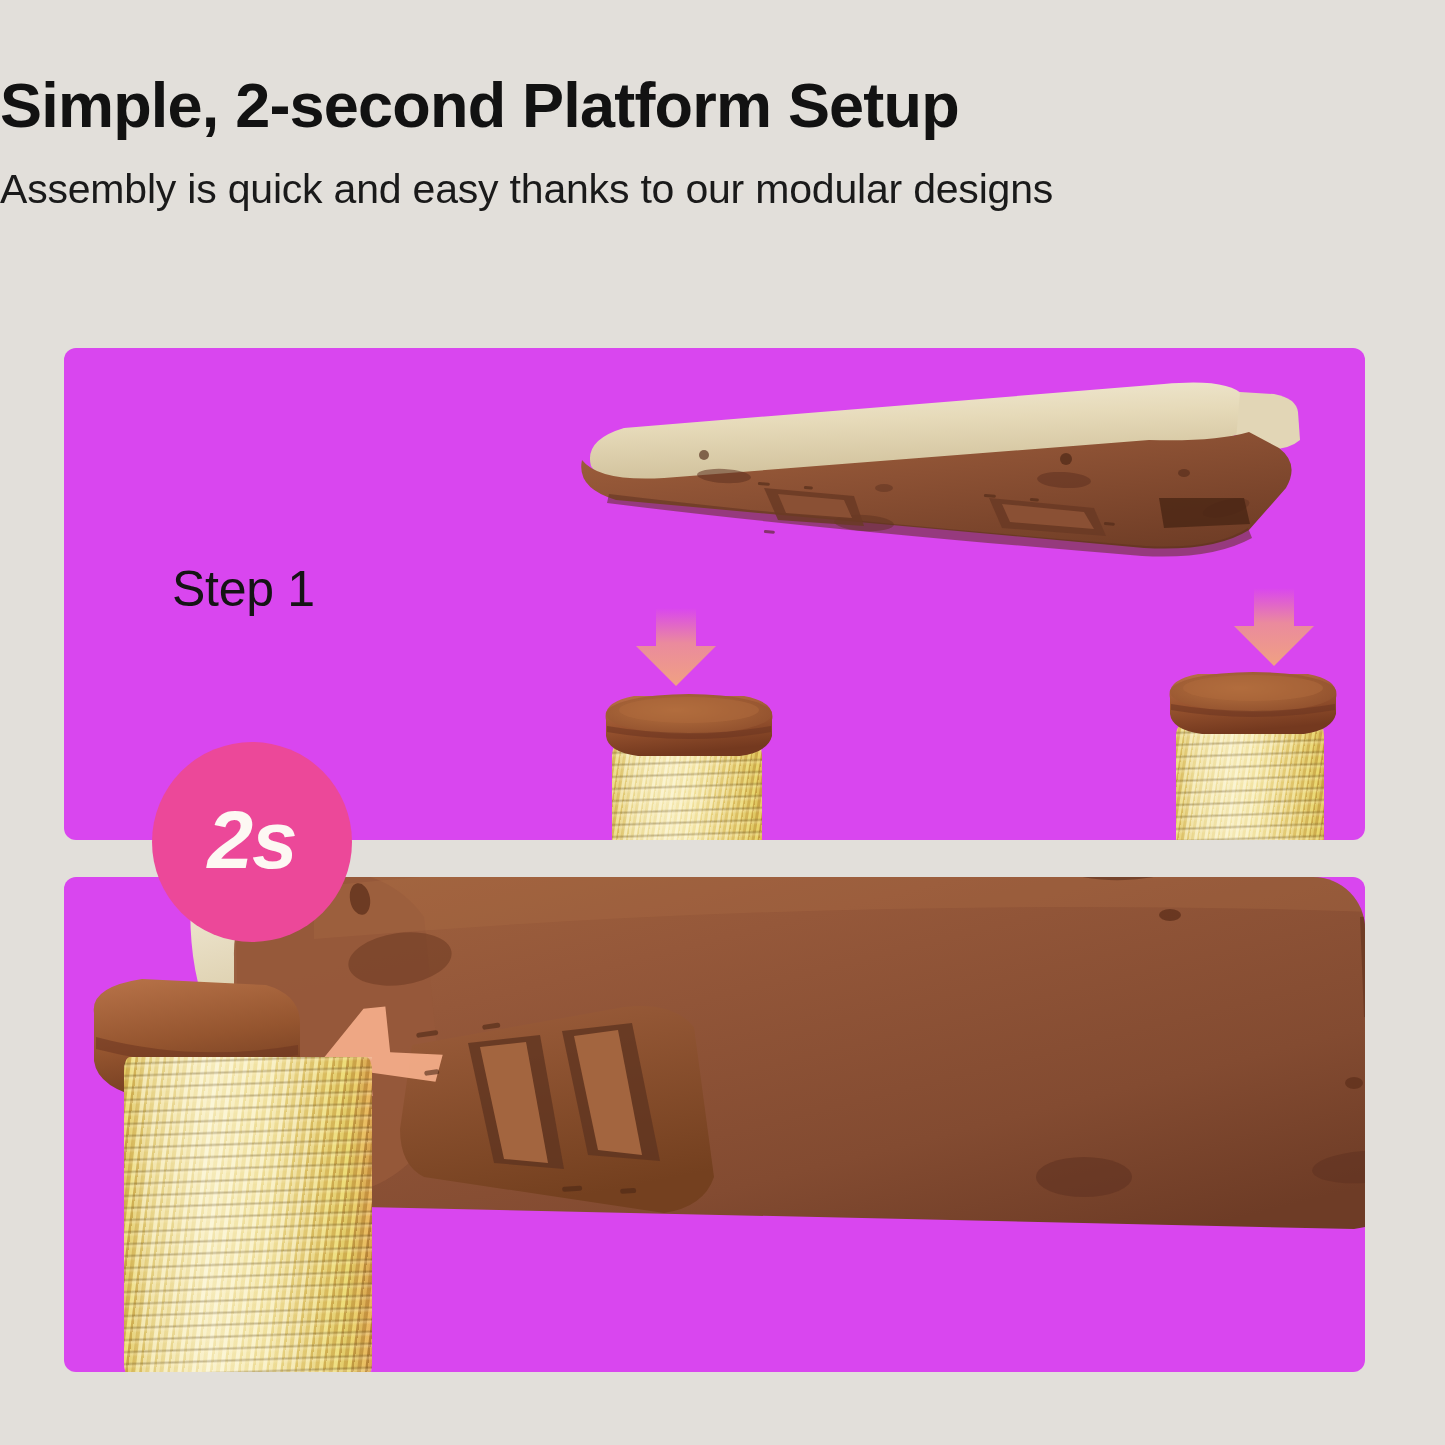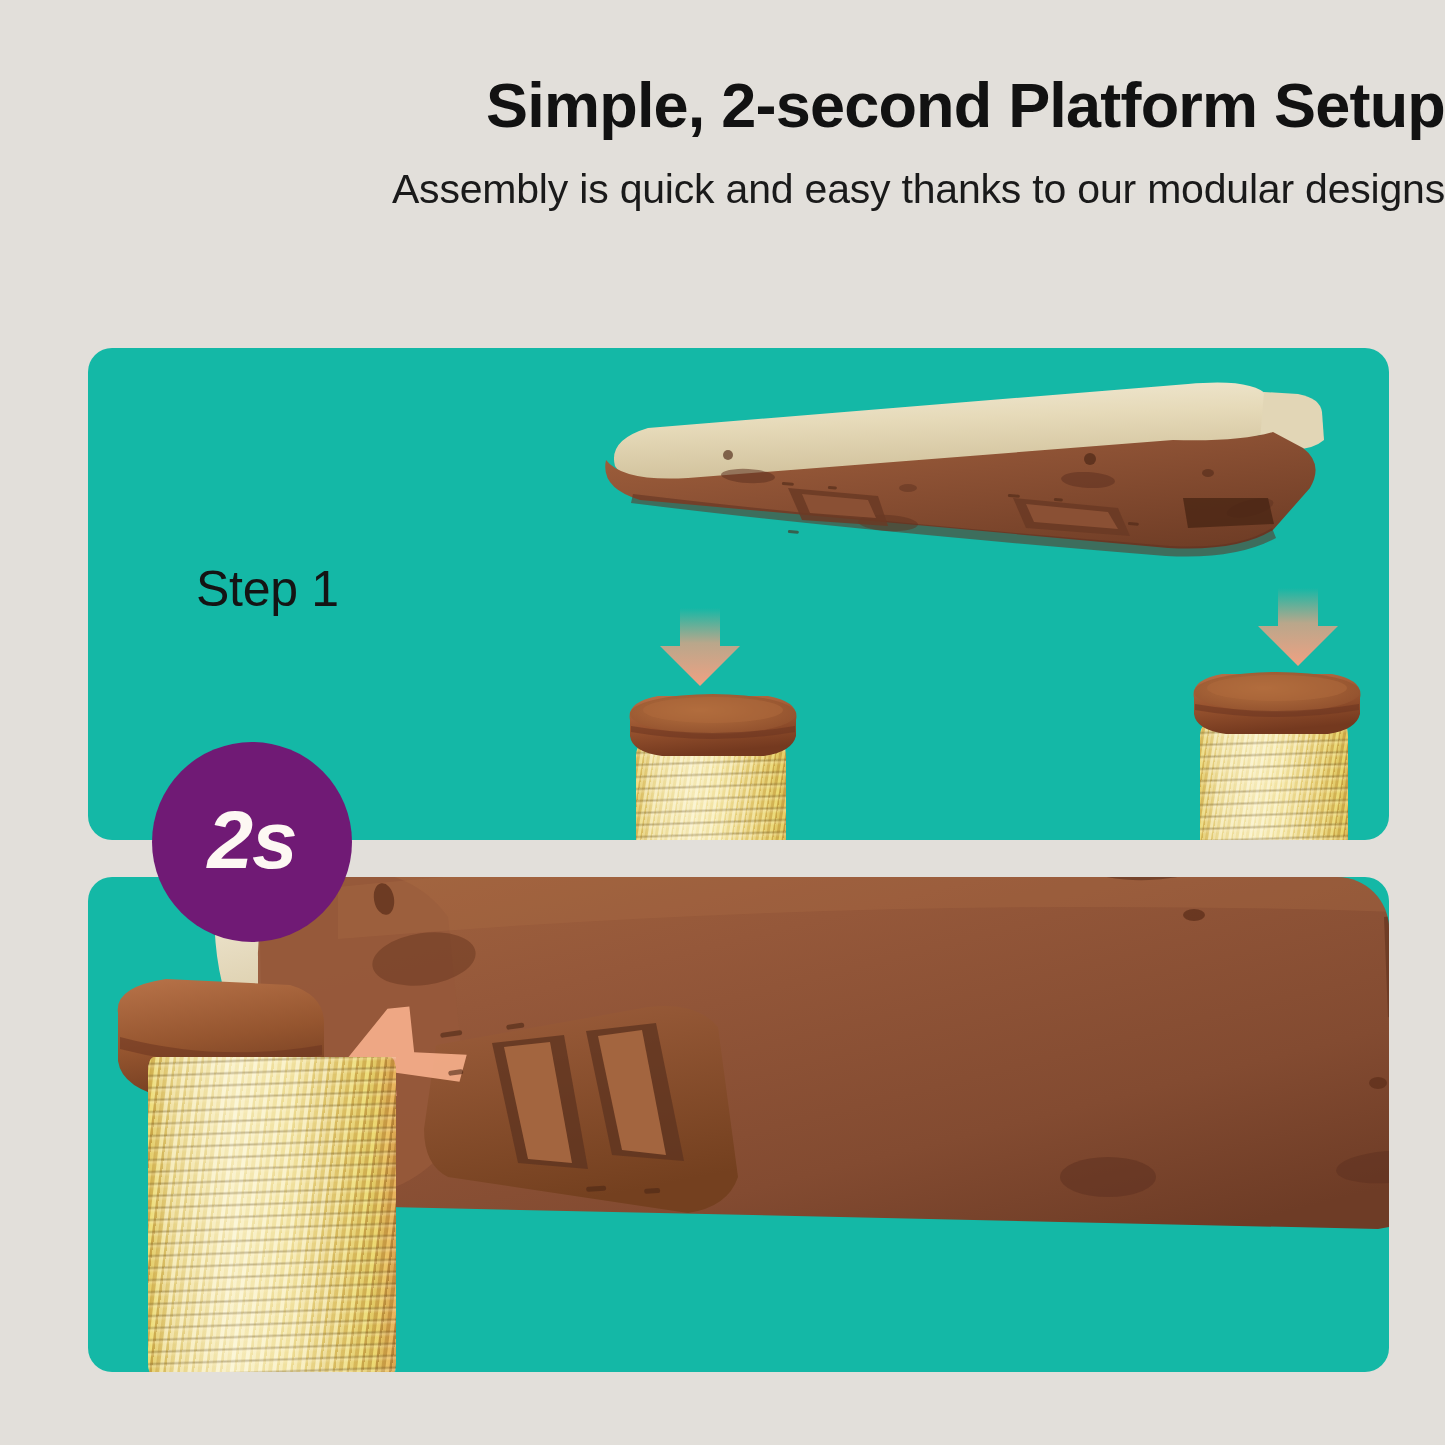--- a/index.html
+++ b/index.html
@@ -16,21 +16,21 @@
     font-family: "Liberation Sans", sans-serif;
     position: relative;
   }
 
   
   .header {
     position: absolute;
     top: 0; left: 0;
     width: 1445px;
     padding-top: 72px;
-    text-align: right;
+    text-align: left;
   }
   .headline {
     font-size: 63px;
     font-weight: 700;
     letter-spacing: -0.8px;
     color: #121212;
     line-height: 1.06;
     font-stretch: condensed;
   }
   .subheadline {
@@ -38,24 +38,24 @@
     font-size: 41px;
     font-weight: 400;
     color: #1A1A1A;
     letter-spacing: -0.2px;
     line-height: 1.1;
   }
 
   
   .card {
     position: absolute;
-    left: 88px;
+    left: 64px;
     width: 1301px;
-    background: #14b8a6;
-    border-radius: 24px;
+    background: #d946ef;
+    border-radius: 12px;
     overflow: hidden;
   }
   #card-step-1 { top: 348px;  height: 492px; }
   #card-step-2 { top: 877px;  height: 495px; }
 
   .step-label {
     position: absolute;
     left: 108px;
     font-size: 50px;
     font-weight: 400;
@@ -67,21 +67,21 @@
   #card-step-2 .step-label { top: 220px; }
 
   
   .badge-2s {
     position: absolute;
     left: 152px;
     top: 742px;
     width: 200px;
     height: 200px;
     border-radius: 50%;
-    background: #701a75;
+    background: #ec4899;
     display: flex;
     align-items: center;
     justify-content: center;
     z-index: 40;
   }
   .badge-2s-text {
     font-size: 82px;
     font-weight: 700;
     font-style: italic;
     color: #FDF8F3;

